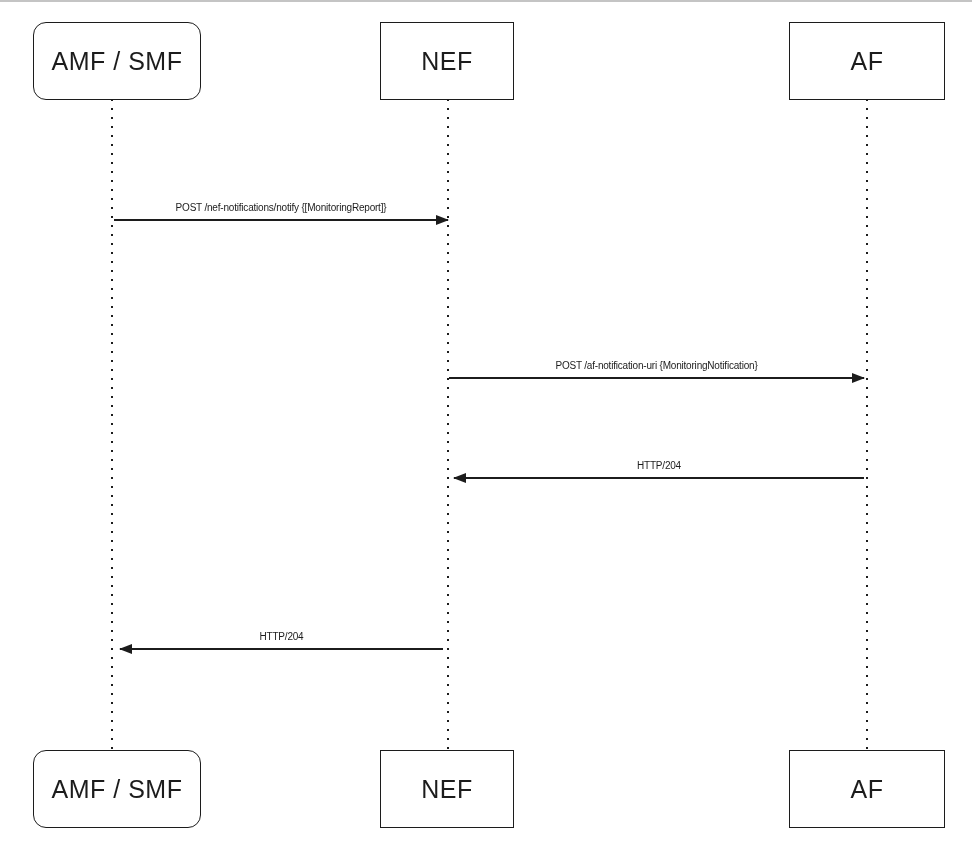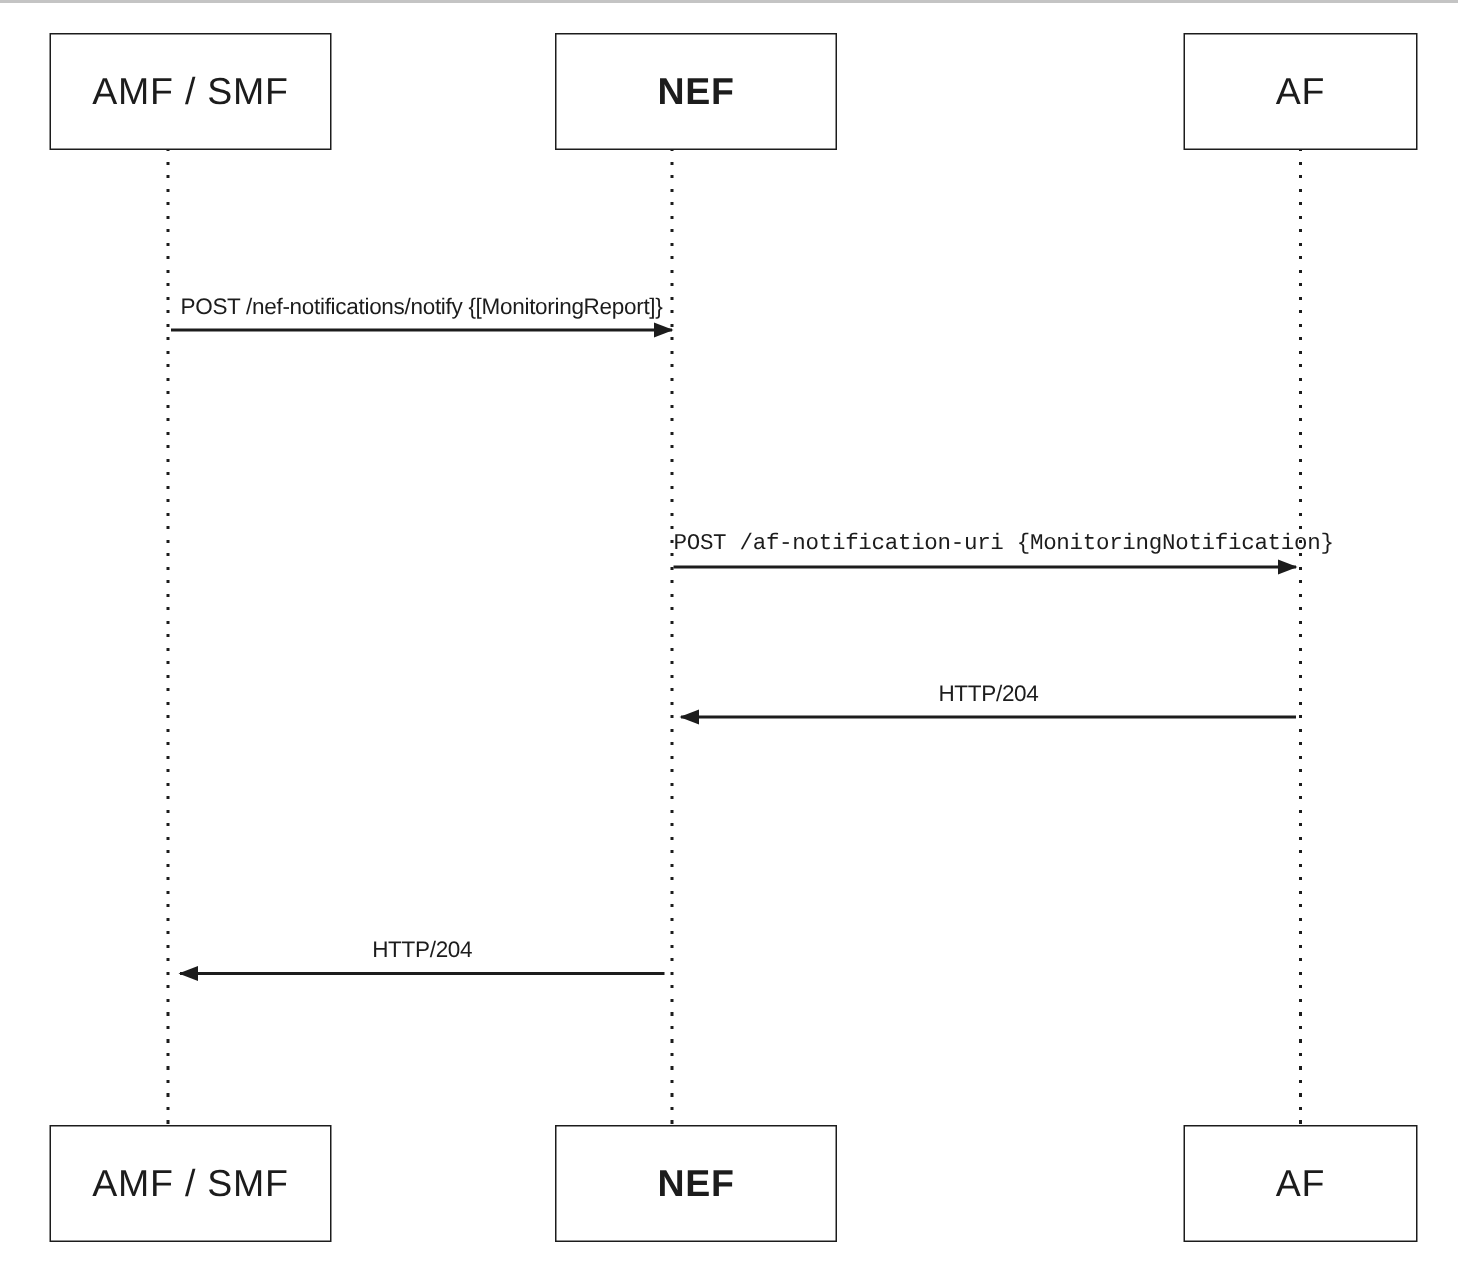--- a/index.html
+++ b/index.html
@@ -43,35 +43,35 @@
     display: flex;
     align-items: center;
     justify-content: center;
     font-size: 25px;
     letter-spacing: 0.5px;
     white-space: nowrap;
     z-index: 2;
   }
   .row-top    { top: 22px; }
   .row-bottom { top: 750px; }
-  .pbox-amf { left: 33px;  width: 188px; }
-  .pbox-nef { left: 370px; width: 188px; font-weight: bold; }
+  .pbox-amf { left: 33px;  width: 168px; border-radius: 13px; }
+  .pbox-nef { left: 380px; width: 134px; }
   .pbox-af  { left: 789px; width: 156px; }
 
   .message {
     position: absolute;
     height: 30px;
     z-index: 3;
   }
   .msg-label {
     position: absolute;
     left: 0; right: 0;
     bottom: 8px;
     text-align: center;
-    font-size: 15px;
+    font-size: 10px;
     letter-spacing: -0.2px;
     white-space: nowrap;
   }
   .msg-line {
     position: absolute;
     left: 0; right: 0;
     bottom: 0;
     height: 2px;
     background: var(--line);
   }
@@ -84,21 +84,21 @@
   }
   .arrowhead.right {
     right: -1px;
     border-left: 13px solid var(--line);
   }
   .arrowhead.left {
     left: -1px;
     border-right: 13px solid var(--line);
   }
   .msg-1 { left: 114px; top: 191px; width: 334px; }
-  .msg-2 { left: 449px; top: 349px; width: 415px; font-family: Liberation Mono, monospace; }
+  .msg-2 { left: 449px; top: 349px; width: 415px; }
   .msg-3 { left: 454px; top: 449px; width: 410px; }
   .msg-4 { left: 120px; top: 620px; width: 323px; }
 </style>
 </head>
 <body>
 
 <div class="canvas">
 
   <div class="top-rule"></div>
 

